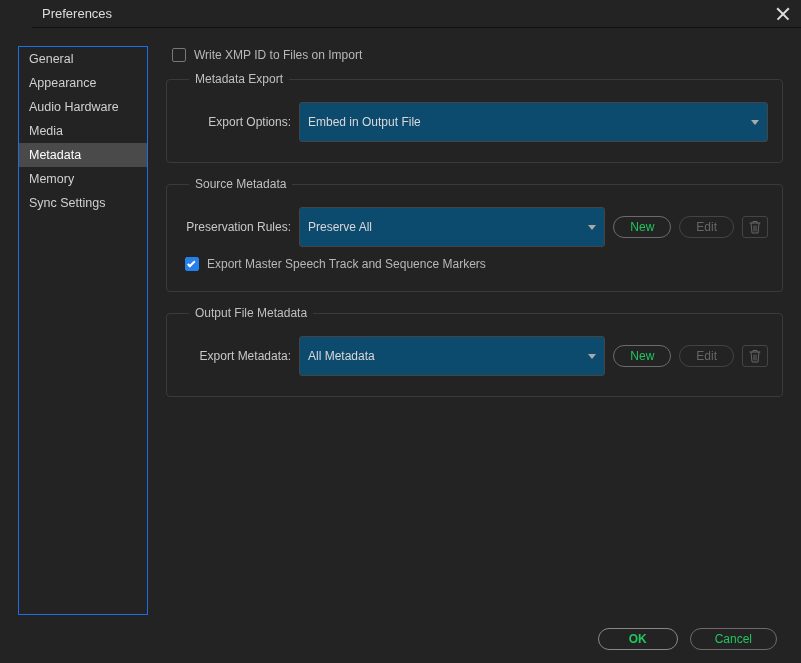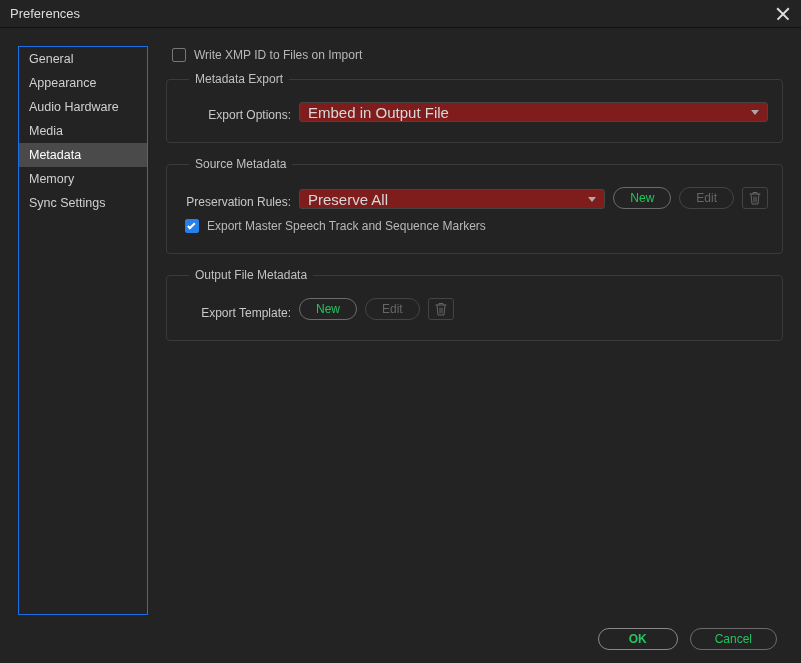--- a/index.html
+++ b/index.html
@@ -1,40 +1,40 @@
 <!DOCTYPE html>
 <html><head>
 <meta charset="utf-8">
 <style>
   * { box-sizing: border-box; margin: 0; padding: 0; font-family: -apple-system, "Segoe UI", Arial, sans-serif; }
   body { background: #1a1a1a; width: 801px; height: 663px; overflow: hidden; color: #b8b8b8; font-size: 12px; }
   .dialog { width: 801px; height: 663px; background: #232323; position: relative; }
-  .titlebar { height: 28px; display: flex; align-items: center; justify-content: space-between; padding: 0 10px; background: #232323; border-bottom: 1px solid #111; }
+  .titlebar { height: 28px; display: flex; align-items: center; justify-content: space-between; padding: 0 10px; background: #232323; border-bottom: 1px solid #111; margin-left: 32px; }
   .title { font-size: 13px; color: #ddd; }
   .close-icon { width: 16px; height: 16px; cursor: pointer; position: relative; }
   .close-icon::before, .close-icon::after { content: ""; position: absolute; top: 7px; left: 0; width: 16px; height: 1.5px; background: #ddd; }
   .close-icon::before { transform: rotate(45deg); }
   .close-icon::after { transform: rotate(-45deg); }
 
   .content { display: flex; padding: 18px 18px 0 18px; height: calc(100% - 28px - 48px); gap: 18px; }
   .sidebar { width: 130px; border: 1px solid #1b6fe6; background: #232323; }
   .sidebar-item { padding: 5px 10px; color: #d0d0d0; cursor: pointer; font-size: 12.5px; }
   .sidebar-item.selected { background: #4a4a4a; color: #fff; }
 
   .main { flex: 1; padding-top: 2px; }
 
   .topcheck { display: flex; align-items: flex-start; gap: 8px; margin-bottom: 10px; padding-left: 6px; }
 
   fieldset { border: 1px solid #3a3a3a; border-radius: 4px; padding: 10px 14px 14px 14px; margin-bottom: 14px; }
   legend { padding: 0 6px; color: #c0c0c0; font-size: 12px; margin-left: 8px; }
 
-  .row { display: flex; align-items: flex-end; gap: 8px; margin: 6px 0; }
+  .row { display: flex; align-items: center; gap: 8px; margin: 6px 0; }
   .row-label { width: 110px; text-align: right; color: #c8c8c8; font-size: 12px; }
 
-  .dropdown { flex: 1; height: 20px; background: #7f1d1d; border: 1px solid #444; border-radius: 3px; display: flex; align-items: center; justify-content: space-between; padding: 0 8px; color: #d8d8d8; cursor: pointer; font-size: 15px; }
+  .dropdown { flex: 1; height: 40px; background: #0c4a6e; border: 1px solid #444; border-radius: 3px; display: flex; align-items: center; justify-content: space-between; padding: 0 8px; color: #d8d8d8; cursor: pointer; font-size: 12px; }
   .chevron { width: 0; height: 0; border-left: 4px solid transparent; border-right: 4px solid transparent; border-top: 5px solid #aaa; }
 
   .pillbtn { height: 22px; padding: 0 16px; border: 1px solid #6b6b6b; border-radius: 11px; background: transparent; color: #22c55e; font-size: 12px; cursor: pointer; display: inline-flex; align-items: center; }
   .pillbtn.disabled { color: #666; border-color: #444; cursor: default; }
   .pillbtn.primary { border-color: #888; font-weight: bold; }
 
   .iconbtn { width: 26px; height: 22px; border: 1px solid #444; border-radius: 3px; background: transparent; display: inline-flex; align-items: center; justify-content: center; cursor: default; }
   .trash-icon svg { stroke: #666; }
 
   .checkbox { width: 14px; height: 14px; border: 1px solid #777; border-radius: 2px; display: inline-flex; align-items: center; justify-content: center; cursor: pointer; flex-shrink: 0; }
@@ -103,21 +103,25 @@
           <span class="checkbox checked">
               <span class="check-mark"></span>
             </span>
           <span>Export Master Speech Track and Sequence Markers</span>
         </div>
       </fieldset>
 
       <fieldset>
         <legend>Output File Metadata</legend>
         <div class="row">
-          <span class="row-label">Export Template:</span>
+          <span class="row-label">Export Metadata:</span>
+          <div class="dropdown">
+            <span>All Metadata</span>
+            <span class="chevron"></span>
+          </div>
           <button class="pillbtn">New</button>
           <button class="pillbtn disabled">Edit</button>
           <span class="iconbtn trash-icon">
             <svg width="12" height="14" viewBox="0 0 12 14" fill="none">
               <path d="M1 3h10M4 3V1.5h4V3M2 3l1 10h6l1-10M5 6v5M7 6v5" stroke-width="1" stroke-linecap="round"></path>
             </svg>
           </span>
         </div>
       </fieldset>
 

